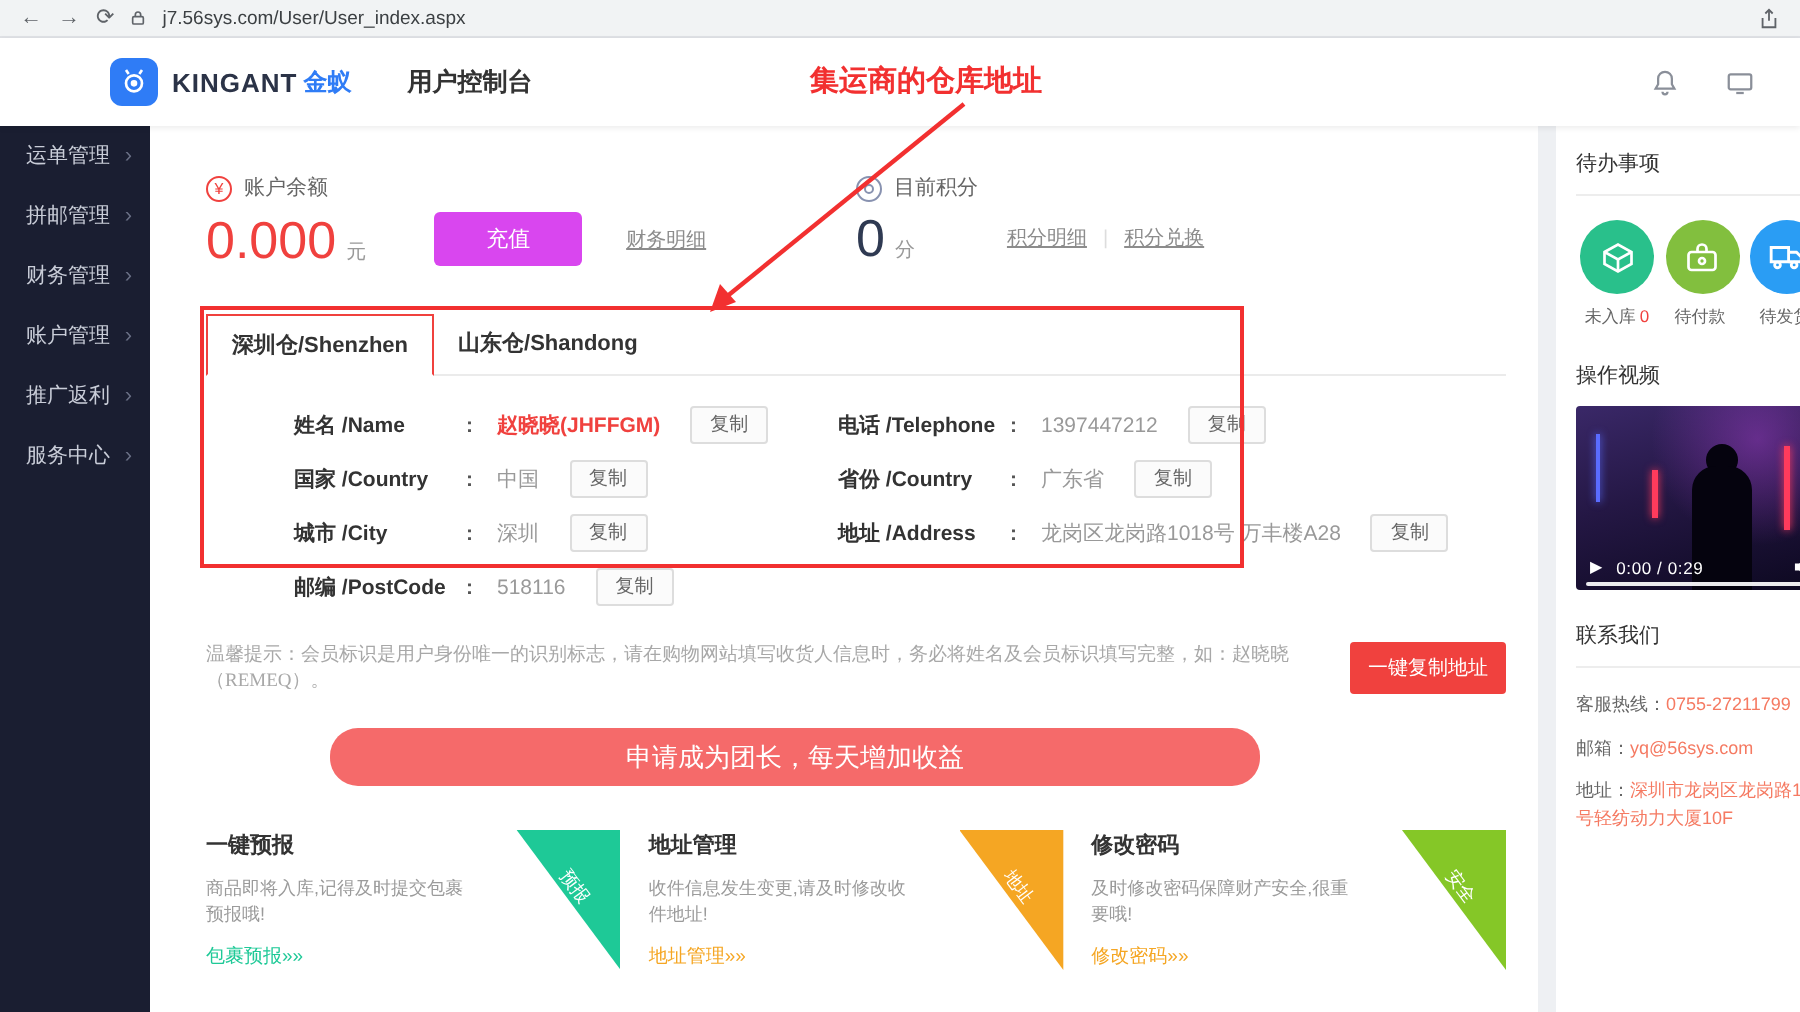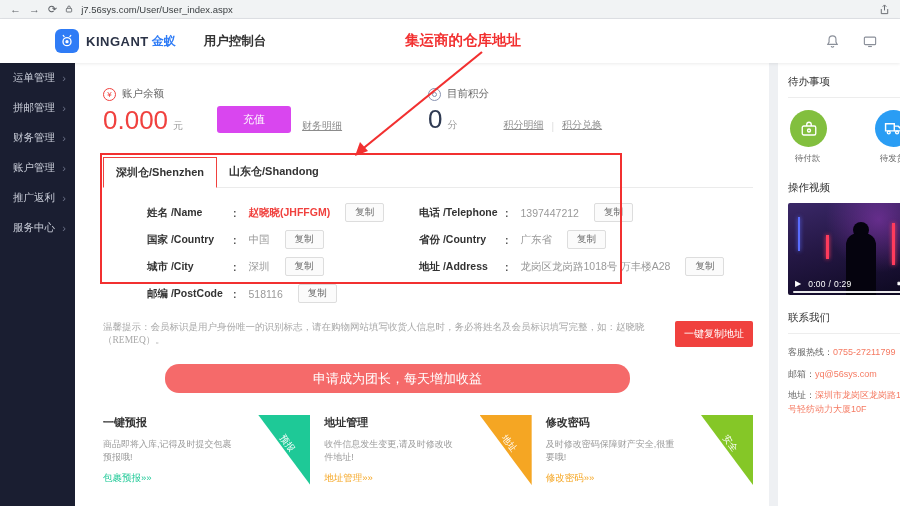--- a/index.html
+++ b/index.html
@@ -37,26 +37,26 @@
   .right-panel { width:146px; background:#fff; padding:8px 10px; flex-shrink:0; }
 
   
   .stats-row { display:flex; }
   .stat { width:325px; }
   .stat.points { flex:1; }
   .stat-head { display:flex; align-items:center; gap:6px; font-size:10.5px; color:#666; }
   .yen-ic { width:13px; height:13px; border:1px solid #f0413e; border-radius:50%; color:#f0413e; font-size:8px; display:flex; align-items:center; justify-content:center; }
   .pts-ic { width:13px; height:13px; border:1px solid #8892b0; border-radius:50%; display:flex; align-items:center; justify-content:center; }
   .pts-dot { width:5px; height:5px; border:1px solid #8892b0; border-radius:50%; }
-  .stat-body { display:flex; align-items:flex-end; margin-top:5px; }
+  .stat-body { display:flex; align-items:center; margin-top:5px; }
   .big-num { font-size:26px; color:#f0413e; line-height:1; }
   .big-num.dark { color:#2f3a52; }
   .unit { font-size:10px; color:#999; margin-left:5px; align-self:flex-end; }
   .recharge-btn { margin-left:34px; background:#d946ef; color:#fff; font-size:11px; border:none; border-radius:3px; padding:6px 26px; cursor:pointer; }
-  .gray-link { color:#8c8c8c; font-size:10px; text-decoration:underline; margin-left:11px; cursor:pointer; }
+  .gray-link { color:#8c8c8c; font-size:10px; text-decoration:underline; margin-left:22px; cursor:pointer; }
   .link-sep { color:#ddd; margin:0 8px; font-size:10px; }
 
   
   .tabs { display:flex; margin-top:24px; border-bottom:1px solid #ebebeb; }
   .tab { font-size:11px; font-weight:bold; color:#333; padding:7px 12px; cursor:pointer; background:#fff; }
   .tab.active { border:1px solid #f0413e; border-bottom-color:#fff; margin-bottom:-1px; }
   .form-grid { display:flex; margin-top:15px; }
   .form-col { display:flex; flex-direction:column; gap:8px; }
   .form-col.left { width:316px;padding-left:44px; }
   .f-row { display:flex; align-items:center; height:19px; }
@@ -321,20 +321,30 @@
       </div>
     </div>
 
     <div class="gap-col"></div>
 
     <div class="right-panel">
       <div class="rp-title">待办事项</div>
       <hr class="rp-divider">
       <div class="todo-row">
         <div class="todo-item">
+          <span class="todo-circle teal">
+            <svg width="18" height="18" viewBox="0 0 24 24" fill="none" stroke="#fff" stroke-width="1.8">
+                <path d="M3 8l9-5 9 5v8l-9 5-9-5z"></path>
+                <path d="M3 8l9 5 9-5"></path>
+                <path d="M12 13v8"></path>
+              </svg>
+          </span>
+          <span class="todo-label"><span>未入库</span><span class="todo-count">0</span></span>
+        </div>
+        <div class="todo-item">
           <span class="todo-circle green">
             <svg width="18" height="18" viewBox="0 0 24 24" fill="none" stroke="#fff" stroke-width="1.8">
                 <rect x="3" y="8" width="18" height="12" rx="2"></rect>
                 <path d="M9 8V6a3 3 0 016 0v2"></path>
                 <circle cx="12" cy="14" r="2"></circle>
               </svg>
           </span>
           <span class="todo-label"><span>待付款</span><span class="todo-count"></span></span>
         </div>
         <div class="todo-item">

